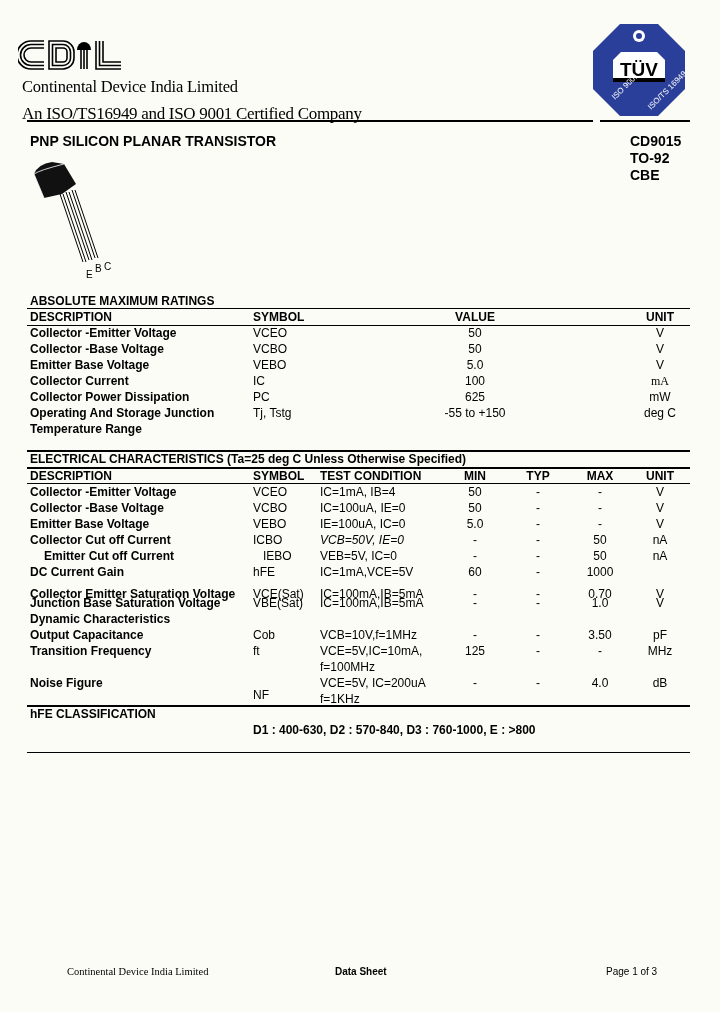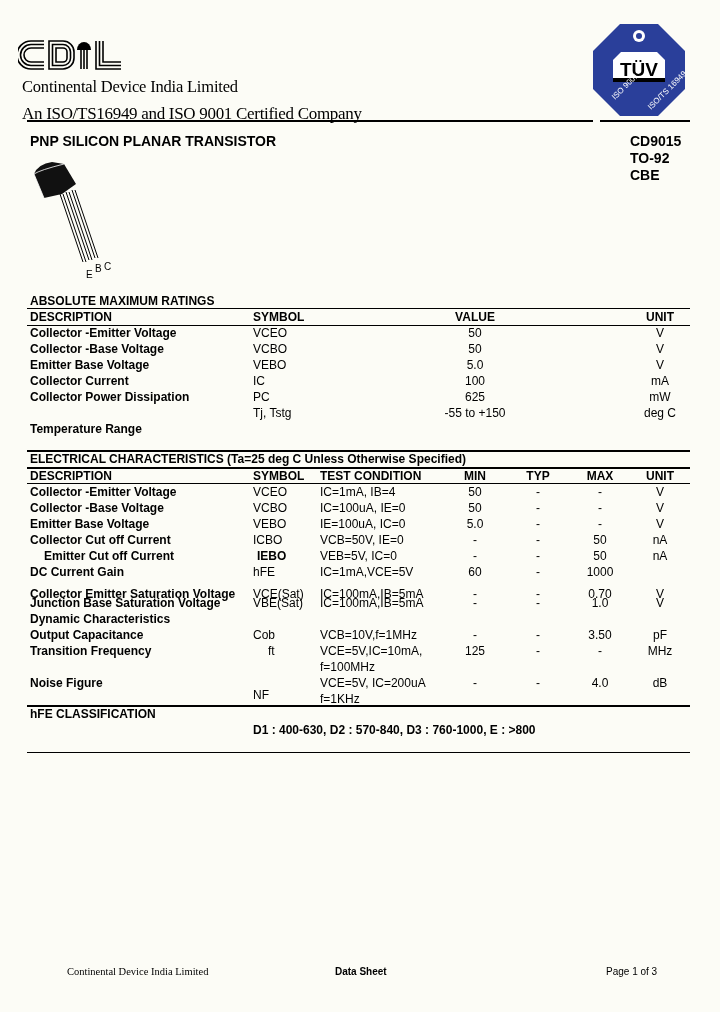--- a/index.html
+++ b/index.html
@@ -118,29 +118,30 @@
   <div class="row" style="top:357px;">
     <span class="b" style="left:30px;">Emitter Base Voltage</span>
     <span style="left:253px;">VEBO</span>
     <span class="c" style="left:420px;width:110px;">5.0</span>
     <span class="c" style="left:630px;width:60px;">V</span>
   </div>
   <div class="row" style="top:373px;">
     <span class="b" style="left:30px;">Collector Current</span>
     <span style="left:253px;">IC</span>
     <span class="c" style="left:420px;width:110px;">100</span>
-    <span class="c" style="left:630px;width:60px;">mA</span>
+    <span class="c" style="left:630px;width:60px;font-family:Liberation Serif, serif;">mA</span>
   </div>
   <div class="row" style="top:389px;">
     <span class="b" style="left:30px;">Collector Power Dissipation</span>
     <span style="left:253px;">PC</span>
     <span class="c" style="left:420px;width:110px;">625</span>
     <span class="c" style="left:630px;width:60px;">mW</span>
   </div>
   <div class="row" style="top:405px;">
+    <span class="b" style="left:30px;">Operating And Storage Junction</span>
     <span style="left:253px;">Tj, Tstg</span>
     <span class="c" style="left:420px;width:110px;">-55 to +150</span>
     <span class="c" style="left:630px;width:60px;">deg C</span>
   </div>
   <div class="row" style="top:421px;">
     <span class="b" style="left:30px;">Temperature Range</span>
   </div>
 </div>
 
 <div class="abs rule" style="top:450px;height:2px;"></div>
@@ -181,29 +182,29 @@
       <span style="left: 253px;">VEBO</span>
       <span style="left: 320px;">IE=100uA, IC=0</span>
       <span class="c" style="left: 450px; width: 50px;">5.0</span>
       <span class="c" style="left: 513px; width: 50px;">-</span>
       <span class="c" style="left: 575px; width: 50px;">-</span>
       <span class="c" style="left: 635px; width: 50px;">V</span>
     </div>
     <div class="row" style="top: 531.7px;">
       <span class="b" style="left: 30px;">Collector Cut off Current</span>
       <span style="left: 253px;">ICBO</span>
-      <span style="left: 320px;">VCB=50V, IE=0</span>
+      <span style="left: 320px; font-style: italic;">VCB=50V, IE=0</span>
       <span class="c" style="left: 450px; width: 50px;">-</span>
       <span class="c" style="left: 513px; width: 50px;">-</span>
       <span class="c" style="left: 575px; width: 50px;">50</span>
       <span class="c" style="left: 635px; width: 50px;">nA</span>
     </div>
     <div class="row" style="top: 547.6px;">
       <span class="b" style="left: 44px;">Emitter Cut off Current</span>
-      <span style="left: 257px; font-weight: bold;">IEBO</span>
+      <span style="left: 263px;">IEBO</span>
       <span style="left: 320px;">VEB=5V, IC=0</span>
       <span class="c" style="left: 450px; width: 50px;">-</span>
       <span class="c" style="left: 513px; width: 50px;">-</span>
       <span class="c" style="left: 575px; width: 50px;">50</span>
       <span class="c" style="left: 635px; width: 50px;">nA</span>
     </div>
     <div class="row" style="top: 563.5px;">
       <span class="b" style="left: 30px;">DC Current Gain</span>
       <span style="left: 253px;">hFE</span>
       <span style="left: 320px;">IC=1mA,VCE=5V</span>
@@ -243,21 +244,21 @@
       <span class="b" style="left: 30px;">Output Capacitance</span>
       <span style="left: 253px;">Cob</span>
       <span style="left: 320px;">VCB=10V,f=1MHz</span>
       <span class="c" style="left: 450px; width: 50px;">-</span>
       <span class="c" style="left: 513px; width: 50px;">-</span>
       <span class="c" style="left: 575px; width: 50px;">3.50</span>
       <span class="c" style="left: 635px; width: 50px;">pF</span>
     </div>
     <div class="row" style="top: 643px;">
       <span class="b" style="left: 30px;">Transition Frequency</span>
-      <span style="left: 253px; margin-left: 15px;">ft</span>
+      <span style="left: 253px;">ft</span>
       <span style="left: 320px;">VCE=5V,IC=10mA,</span>
       <span class="c" style="left: 450px; width: 50px;">125</span>
       <span class="c" style="left: 513px; width: 50px;">-</span>
       <span class="c" style="left: 575px; width: 50px;">-</span>
       <span class="c" style="left: 635px; width: 50px;">MHz</span>
     </div>
     <div class="row" style="top: 658.9px;">
       <span class="b" style="left: 30px;"></span>
       <span style="left: 253px;"></span>
       <span style="left: 320px;">f=100MHz</span>

